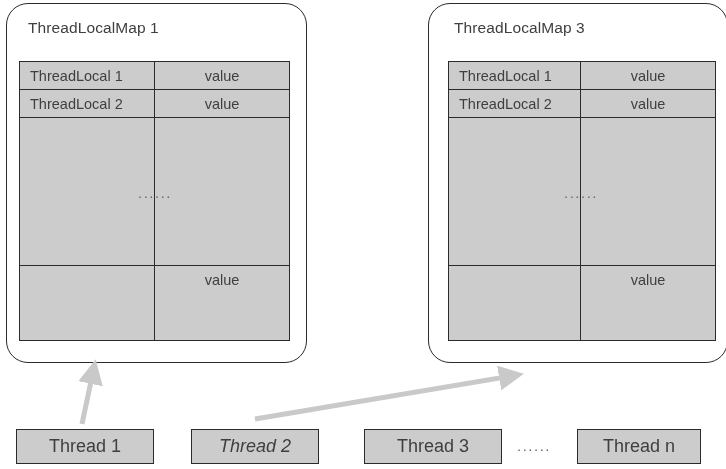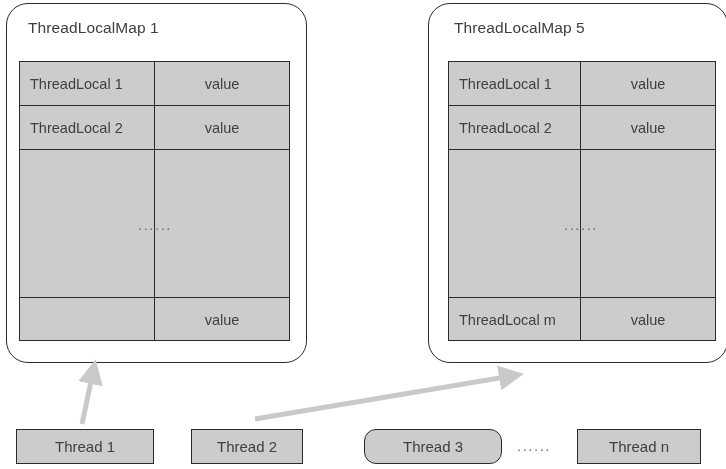--- a/index.html
+++ b/index.html
@@ -53,21 +53,21 @@
   #map-table-1 { left: 15px;  top: 61px; width: 271px; height: 280px; }
   #map-table-2 { left: 444px; top: 61px; width: 268px; height: 280px; }
 
   .t-row {
     position: relative;
     box-sizing: border-box;
     width: 100%;
     border-bottom: 1.4px solid #2b2b2b;
   }
   .t-row.last { border-bottom: none; }
-  .t-row.r-normal { height: 44px; }
+  .t-row.r-normal { height: 28px; }
   .t-row.r-gap { height: 148px; }
 
   .t-cell {
     position: absolute;
     top: 0;
     height: 100%;
     display: flex;
     align-items: center;
     box-sizing: border-box;
     font-size: 14.5px;
@@ -114,27 +114,27 @@
   
   .thread-box {
     position: absolute;
     box-sizing: border-box;
     background: #cccccc;
     border: 1.4px solid #2b2b2b;
     height: 35px;
     display: flex;
     align-items: center;
     justify-content: center;
-    font-size: 15px;
+    font-size: 18px;
     color: #3f3f3f;
     white-space: nowrap;
   }
   #thread-box-0 { left: 12px;  top: 429px; width: 138px; }
-  #thread-box-1 { left: 187px; top: 429px; width: 112px; }
-  #thread-box-2 { left: 360px; top: 429px; width: 138px; border-radius: 12px; }
+  #thread-box-1 { left: 187px; top: 429px; width: 128px; font-style: italic; }
+  #thread-box-2 { left: 360px; top: 429px; width: 138px; }
   #thread-box-3 { left: 573px; top: 429px; width: 124px; }
 
   #threads-ellipsis {
     position: absolute;
     left: 513px;
     top: 437px;
     font-size: 15px;
     letter-spacing: 1.5px;
     color: #6a6a6a;
     white-space: nowrap;
@@ -173,41 +173,40 @@
     <div class="t-row r-gap">
       <div class="gap-dots">......</div>
     </div>
 
     <div class="t-row r-normal last">
       <div class="t-cell val">value</div>
     </div>
   </div>
 
   <div class="map-box" id="map-box-2"></div>
-  <div class="map-title" id="map-title-2">ThreadLocalMap 5</div>
+  <div class="map-title" id="map-title-2">ThreadLocalMap 3</div>
 
   <div class="map-table" id="map-table-2">
     <div class="col-divider"></div>
 
     <div class="t-row r-normal">
       <div class="t-cell key">ThreadLocal 1</div>
       <div class="t-cell val">value</div>
     </div>
 
     <div class="t-row r-normal">
       <div class="t-cell key">ThreadLocal 2</div>
       <div class="t-cell val">value</div>
     </div>
 
     <div class="t-row r-gap">
       <div class="gap-dots">......</div>
     </div>
 
     <div class="t-row r-normal last">
-      <div class="t-cell key">ThreadLocal m</div>
       <div class="t-cell val">value</div>
     </div>
   </div>
 
   <svg id="arrows" viewBox="0 0 726 469">
     <defs>
       <marker id="ah" markerWidth="5" markerHeight="5" refX="2.4" refY="2.5" orient="auto" markerUnits="strokeWidth">
         <path d="M0,0 L5,2.5 L0,5 z" fill="#c9c9c9"></path>
       </marker>
     </defs>

